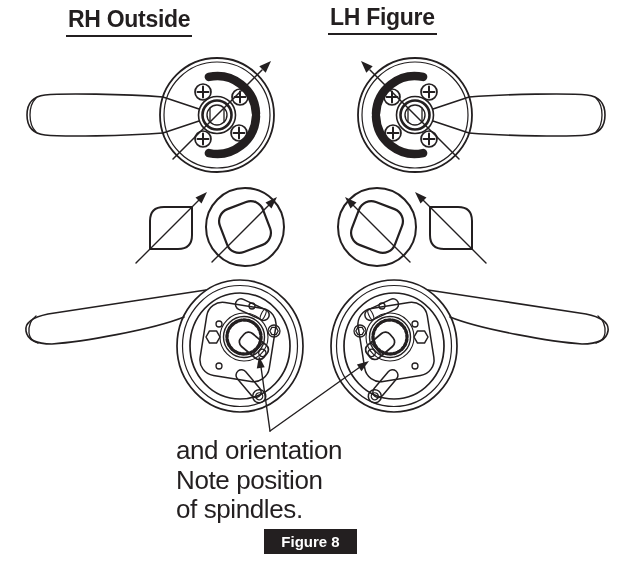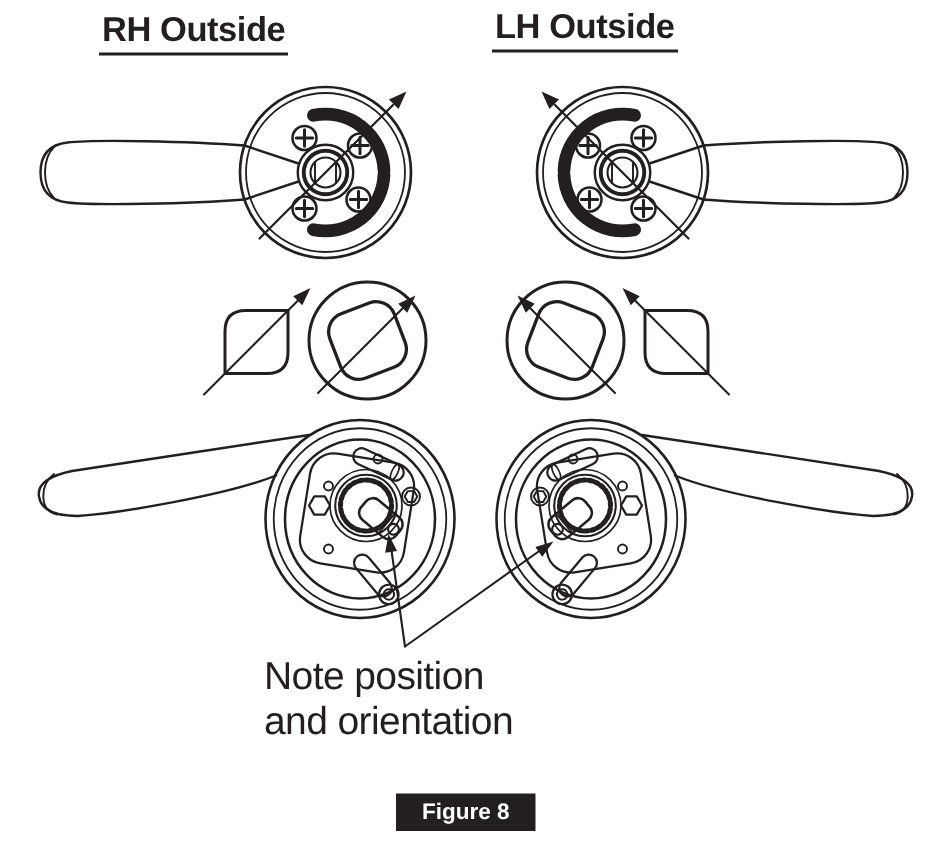--- a/index.html
+++ b/index.html
@@ -25,21 +25,21 @@
     background:var(--badge_bg,#231f20); color:var(--badge_text,#ffffff);
     font-weight:bold; font-size:15px; display:flex; align-items:center; justify-content:center;
   }
 </style>
 </head>
 <body>
 
 <div class="page" style="--ink: #231f20; --paper: #ffffff; --badge_bg: #231f20; --badge_text: #ffffff;">
 
   <div class="heading heading-rh">RH Outside</div>
-  <div class="heading heading-lh">LH Outside</div>
+  <div class="heading heading-lh">LH Figure</div>
 
   <svg class="canvas" width="631" height="573" viewBox="0 0 631 573" fill="none" stroke="currentColor" stroke-width="1.6" stroke-linecap="round" stroke-linejoin="round">
 
     <g id="rh-top">
       <path d="M163,97 C125,94 62,93 45,95 Q27,97 27,115 Q27,133 45,135 C62,137 125,136 163,133"></path>
       <path d="M36,98 Q30,104 30,115 Q30,126 36,132" stroke-width="1.3"></path>
       <path d="M163,97 L199,109"></path>
       <path d="M163,133 L199,121"></path>
 
       <circle cx="217" cy="115" r="57" stroke-width="1.8"></circle>
@@ -146,21 +146,22 @@
 
     <g>
       <path d="M270,431 L261,367" stroke-width="1.4"></path>
       <polygon points="259,356 264.7,367.3 256.8,368.5" fill="currentColor" stroke="none"></polygon>
       <path d="M270,431 L360,367" stroke-width="1.4"></path>
       <polygon points="369,361 361.5,371.2 356.9,364.6" fill="currentColor" stroke="none"></polygon>
     </g>
   </svg>
 
   <div class="note">
+    <div>and orientation</div>
     <div>Note position</div>
-    <div>and orientation</div>
+    <div>of spindles.</div>
   </div>
 
   <div class="figure-badge">
     <span>Figure 8</span>
   </div>
 
 </div>
 
 </body></html>

